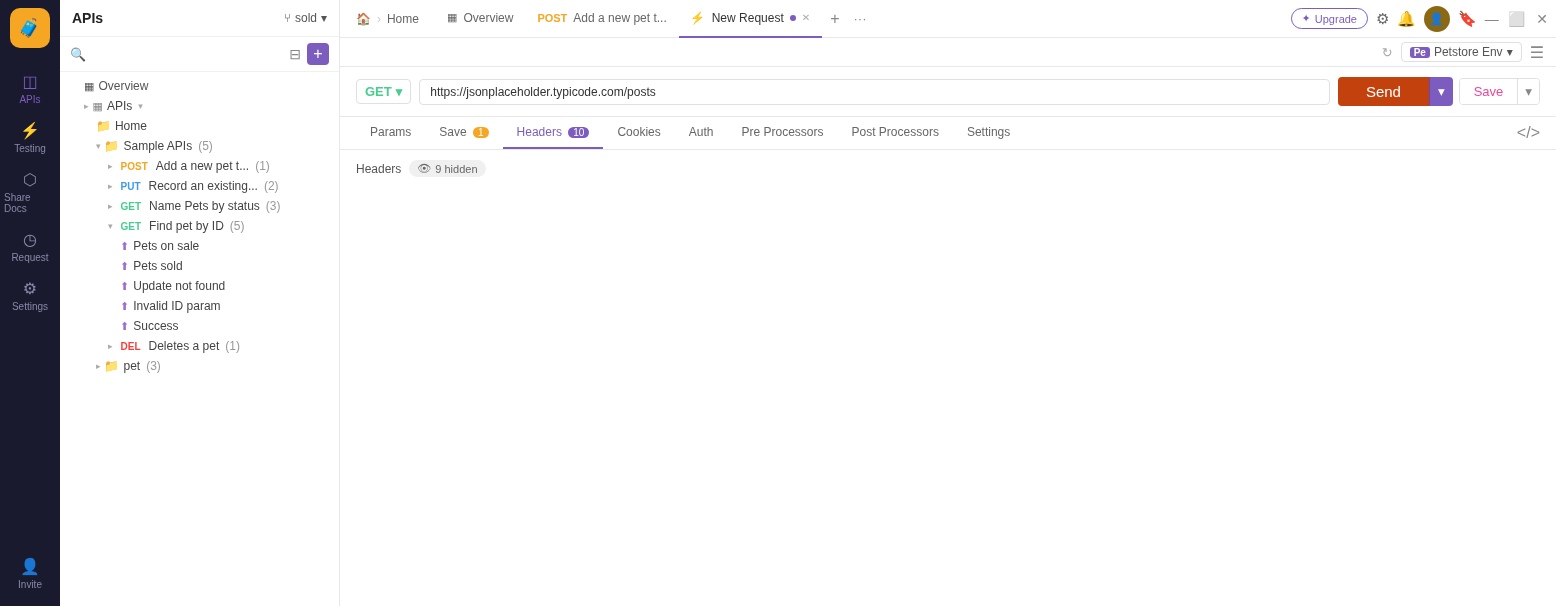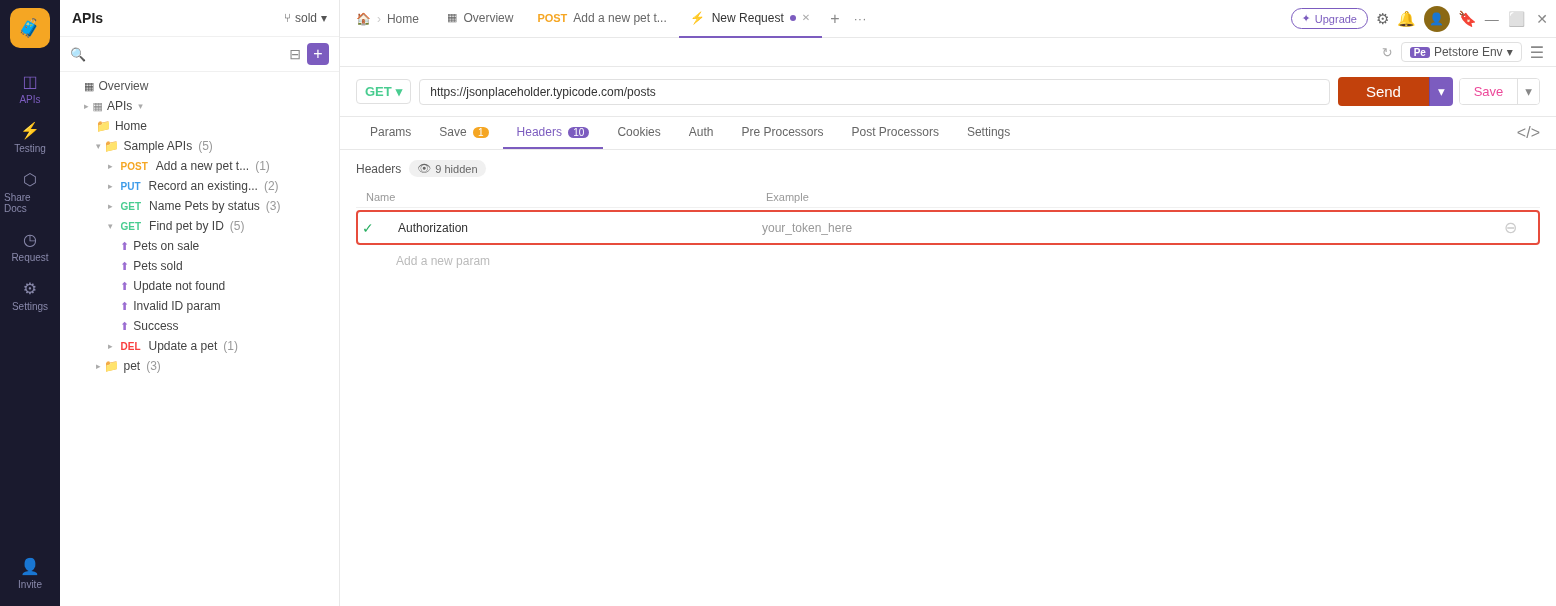--- a/index.html
+++ b/index.html
@@ -381,21 +381,21 @@
         <span>Invalid ID param</span>
       </div>
       <div class="tree-item indent4">
         <span class="example-icon">⬆</span>
         <span>Success</span>
       </div>
 
       <div class="tree-item indent3">
         <span class="chevron">▸</span>
         <span class="method del">DEL</span>
-        <span>Update a pet</span>
+        <span>Deletes a pet</span>
         <span class="count">(1)</span>
       </div>
 
       <div class="tree-item indent2">
         <span class="chevron">▸</span>
         <span class="folder-icon">📁</span>
         <span>pet</span>
         <span class="count">(3)</span>
       </div>
     </div>
@@ -504,33 +504,15 @@
     </div>
 
     <div class="headers-section">
       <div class="headers-subrow">
         <span class="headers-label">Headers</span>
         <div class="hidden-badge">
           <span>👁</span>
           <span>9 hidden</span>
         </div>
       </div>
-      <div class="headers-table">
-        <div class="headers-table-header">
-          <span>Name</span>
-          <span>Example</span>
-        </div>
-
-        <div class="header-row-highlighted">
-          <span class="header-check">✓</span>
-          <span class="header-name">Authorization</span>
-          <span class="header-example">your_token_here</span>
-          <span class="header-remove">⊖</span>
-        </div>
-
-        <div class="header-row-add">
-          <span></span>
-          <span class="add-param-text">Add a new param</span>
-        </div>
-      </div>
     </div>
   </div>
 </div>
 
 </body></html>

